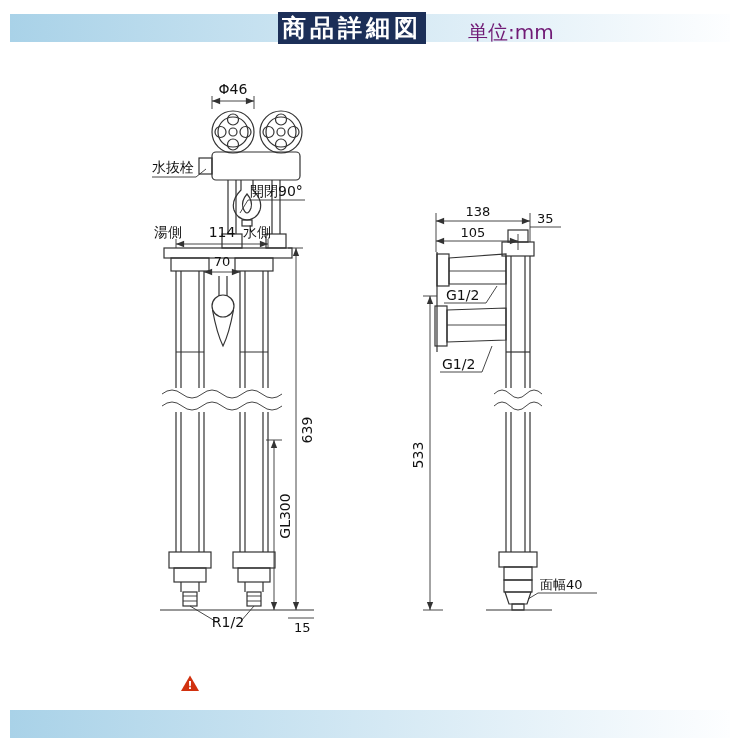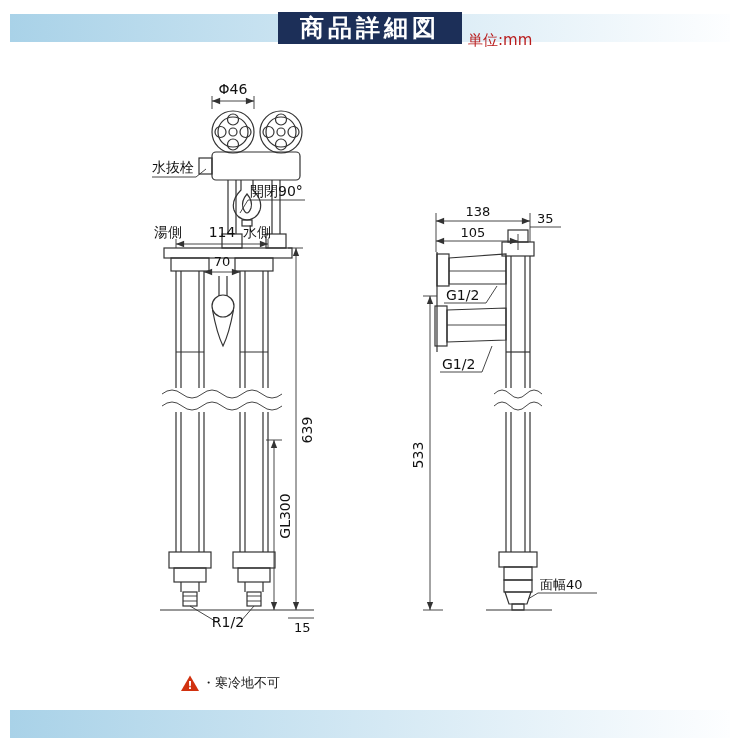--- a/index.html
+++ b/index.html
@@ -7,27 +7,27 @@
     position:relative;width:740px;height:740px;background:#fff;overflow:hidden;
     font-family:"DejaVu Sans","Liberation Sans",sans-serif;color:#111;
   }
   .strip{
     position:absolute;left:10px;width:720px;height:28px;
     background:linear-gradient(to right,var(--strip_blue,#a9d2e8),#fdfeff);
   }
   .strip.top{top:14px;}
   .strip.bottom{top:710px;}
   .title-box{
-    position:absolute;left:278px;top:12px;width:184px;height:32px;
+    position:absolute;left:278px;top:12px;width:148px;height:32px;
     background:var(--accent_navy,#1c2f58);color:#fff;
     font-size:24px;font-weight:bold;letter-spacing:4px;
     display:flex;align-items:center;justify-content:center;
   }
   .unit{
-    position:absolute;left:468px;top:31px;font-size:15px;color:#b91c1c;
+    position:absolute;left:468px;top:19px;font-size:20px;color:#701a75;
   }
   .drawing{position:absolute;left:0;top:0;}
   .notes{
     position:absolute;left:202px;top:672px;font-size:13px;line-height:21px;color:#1a1a1a;
   }
   .warn{position:absolute;left:180px;top:674px;}
   
   .outl{stroke:var(--line,#333);fill:none;stroke-width:1.2;}
   .thin{stroke:var(--line,#333);fill:none;stroke-width:0.9;}
   svg text{fill:#111;font-size:13px;}
@@ -203,17 +203,16 @@
     </g>
   </svg>
 
   <div class="warn">
     <svg width="20" height="18" viewBox="0 0 20 18">
       <polygon points="10,1.5 19,17 1,17" fill="var(--warning_red,#d1310f)"></polygon>
       <text x="10" y="15" text-anchor="middle" style="fill:#fff;font-size:11px;font-weight:bold;">!</text>
     </svg>
   </div>
   <div class="notes">
-    <div>・寒冷地不可</div>
   </div>
   <div class="strip bottom"></div>
 
 </div>
 
 </body></html>

